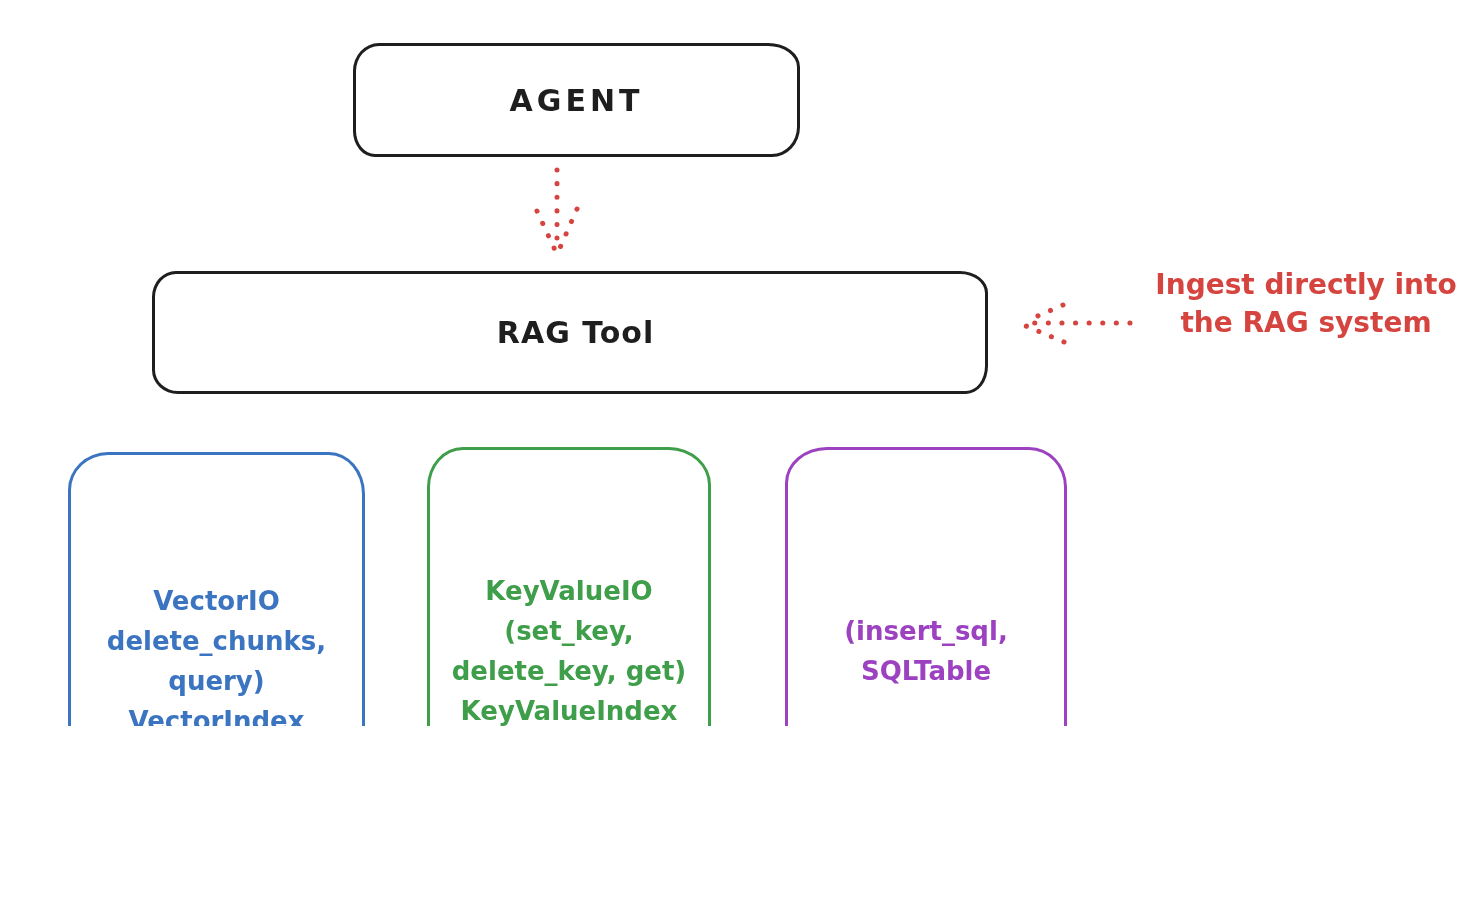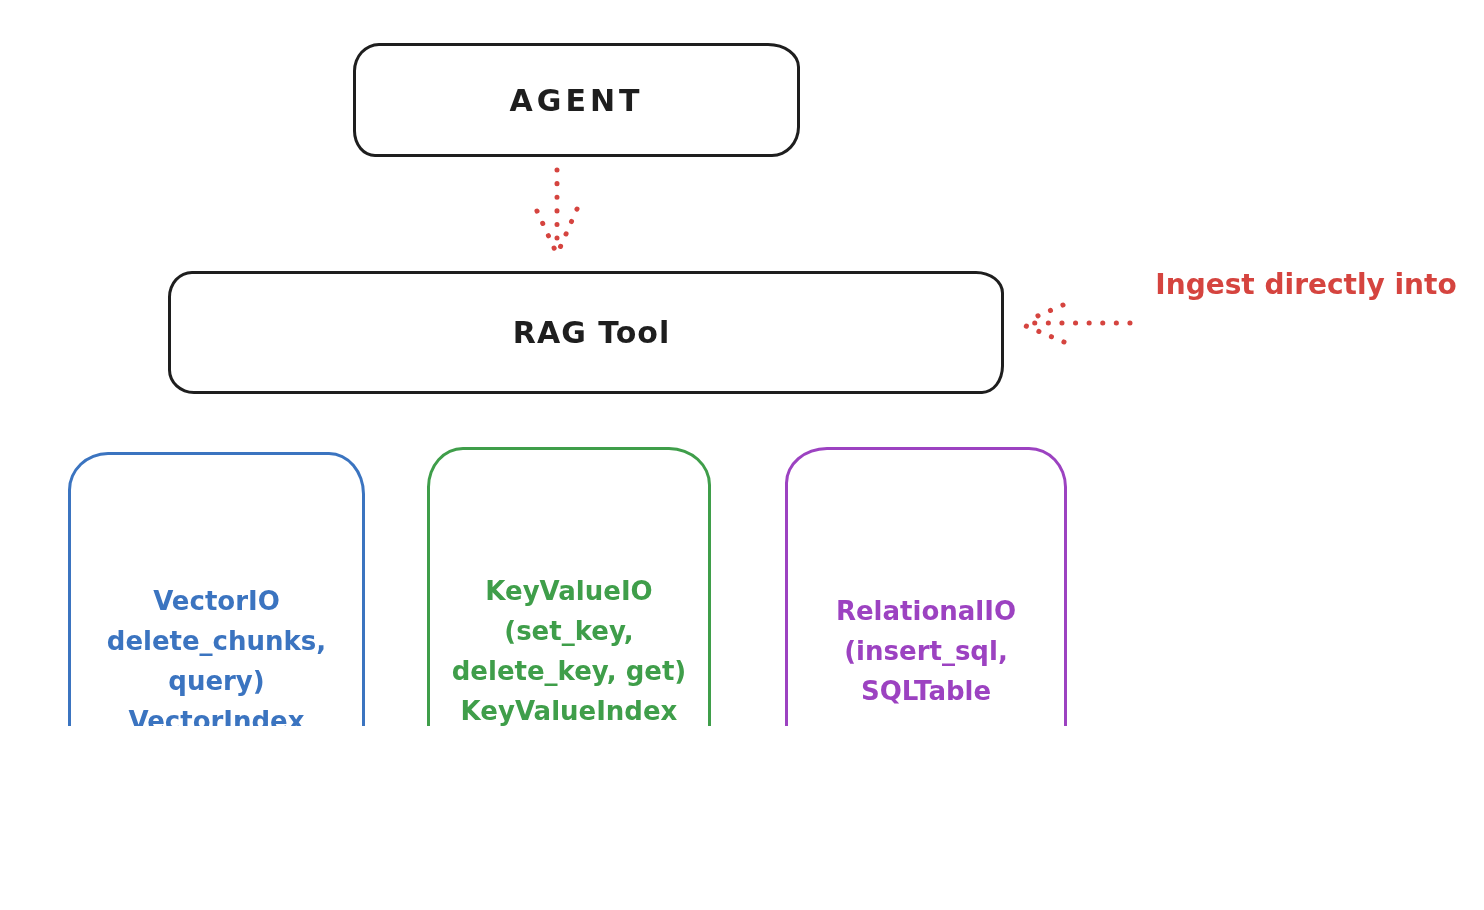--- a/index.html
+++ b/index.html
@@ -30,21 +30,21 @@
     font-size: 30px;
     font-weight: 700;
   }
   .agent-box {
     left: 353px; top: 43px;
     width: 447px; height: 114px;
     border-radius: 26px 32px 28px 22px / 28px 24px 30px 26px;
     letter-spacing: 4px;
   }
   .rag-box {
-    left: 168px; top: 271px;
+    left: 152px; top: 271px;
     width: 836px; height: 123px;
     border-radius: 24px 28px 22px 26px / 26px 22px 28px 24px;
     letter-spacing: 1px;
     padding-left: 11px;
   }
   
   .provider {
     flex-direction: column;
     border-width: 3px;
     border-style: solid;
@@ -124,35 +124,35 @@
     </g>
     <g class="arrow-dotted">
       <line x1="1130" y1="323" x2="1034" y2="323"></line>
       <line x1="1063" y1="305" x2="1026" y2="321"></line>
       <line x1="1064" y1="342" x2="1026" y2="326"></line>
     </g>
   </svg>
 
   <div class="annotation">
     <div>Ingest directly into</div>
+    <div>the RAG system</div>
   </div>
 
   <div class="node provider provider-vector">
     <div>VectorIO</div>
     <div>delete_chunks,</div>
     <div>query)</div>
     <div class="index-label">VectorIndex</div>
   </div>
 
   <div class="node provider provider-keyvalue">
     <div>KeyValueIO</div>
     <div>(set_key,</div>
     <div>delete_key, get)</div>
     <div class="index-label">KeyValueIndex</div>
   </div>
 
   <div class="node provider provider-relational">
-    <div>RelationalIO</div>
     <div>(insert_sql,</div>
     <div class="index-label">SQLTable</div>
   </div>
 
 </div>
 
 </body></html>

